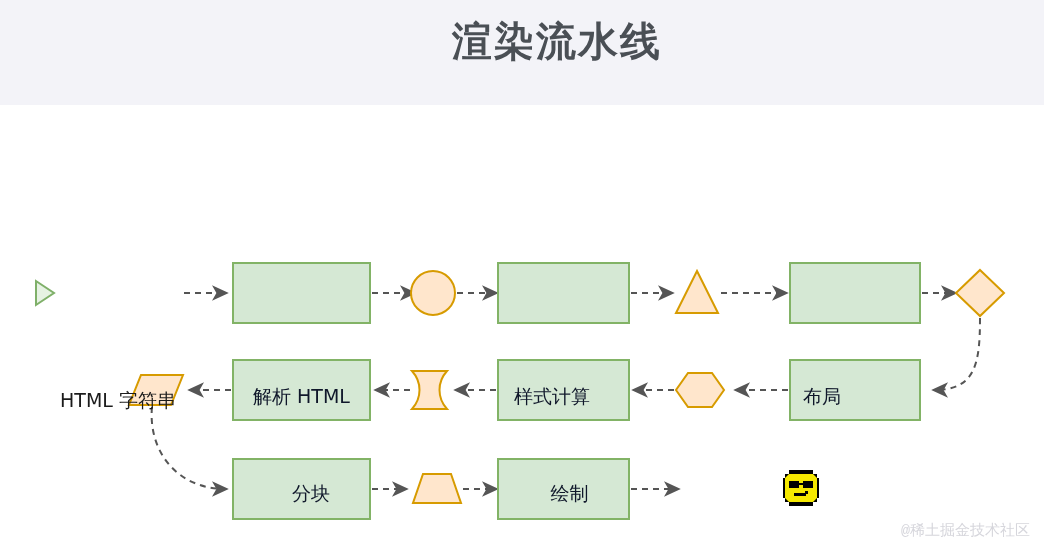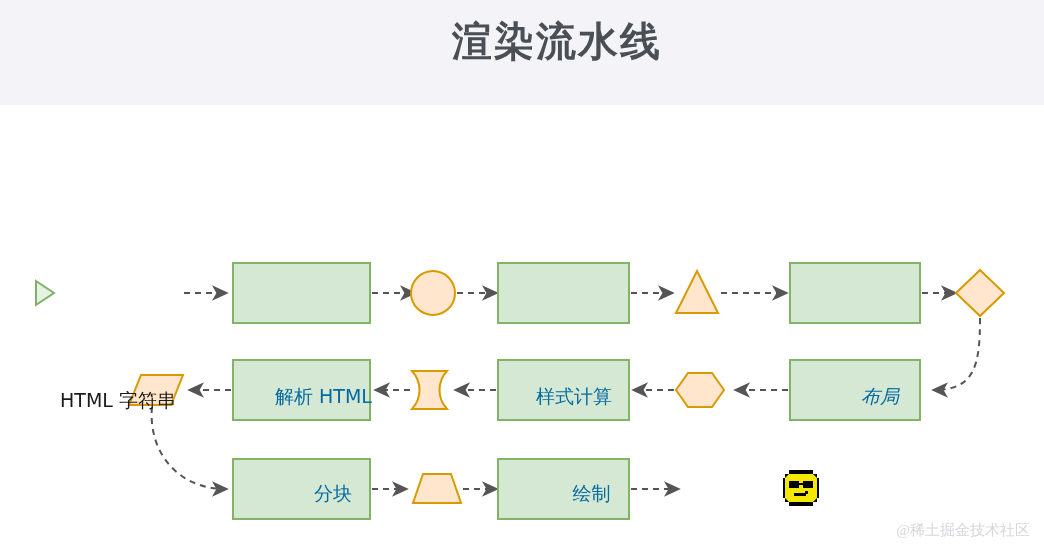--- a/index.html
+++ b/index.html
@@ -44,41 +44,40 @@
   svg.flow {
     position: absolute;
     left: 0; top: 0;
     width: 1044px;
     height: 443px;
   }
   
   .node-label {
     position: absolute;
     font-size: 19px;
-    color: #0369a1;
+    color: #0f172a;
     font-family: "DejaVu Sans", "Liberation Sans", sans-serif;
     white-space: nowrap;
     text-align: center;
     line-height: 1;
-    margin-left: 22px;
   }
   .plain-label {
     position: absolute;
     font-size: 19px;
     color: #1b1b1b;
     font-family: "DejaVu Sans", "Liberation Sans", sans-serif;
     white-space: nowrap;
   }
   .watermark {
     position: absolute;
     right: 14px;
     bottom: 8px;
     font-size: 15px;
     color: #d6d6dc;
-    font-family: Liberation Serif, serif;
+    font-family: Liberation Mono, monospace;
     white-space: nowrap;
   }
 </style>
 </head>
 <body>
 
 <div class="header-band"></div>
 <div class="page-title">渲染流水线</div>
 
 <div class="canvas">
@@ -178,19 +177,19 @@
       <rect x="18" y="15" width="4" height="2" fill="#000000"></rect>
       <rect x="13" y="25" width="12" height="3" fill="#000000"></rect>
       <rect x="24" y="23" width="3" height="3" fill="#000000"></rect>
     </g>
   </svg>
 
   <div class="plain-label" style="left:60px; top:283px;">HTML 字符串</div>
 
   <div class="node-label" style="left:233px; top:282px; width:137px;">解析 HTML</div>
   <div class="node-label" style="left:498px; top:282px; width:108px;">样式计算</div>
-  <div class="node-label" style="left:790px; top:282px; width:136px;font-style:italic;">布局</div>
+  <div class="node-label" style="left:754px; top:282px; width:136px;">布局</div>
 
   <div class="node-label" style="left:498px; top:379px; width:143px;">绘制</div>
   <div class="node-label" style="left:233px; top:379px; width:156px;">分块</div>
 
   <div class="watermark">@稀土掘金技术社区</div>
 </div>
 
 </body></html>

